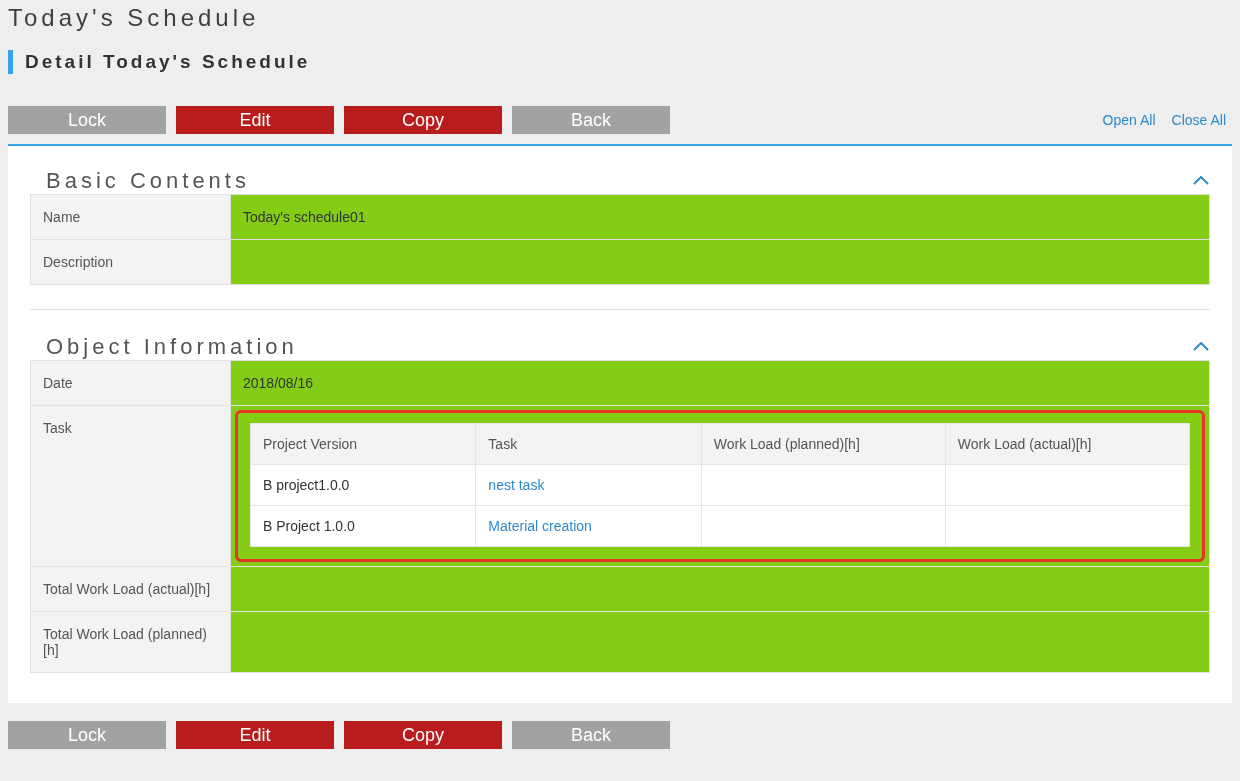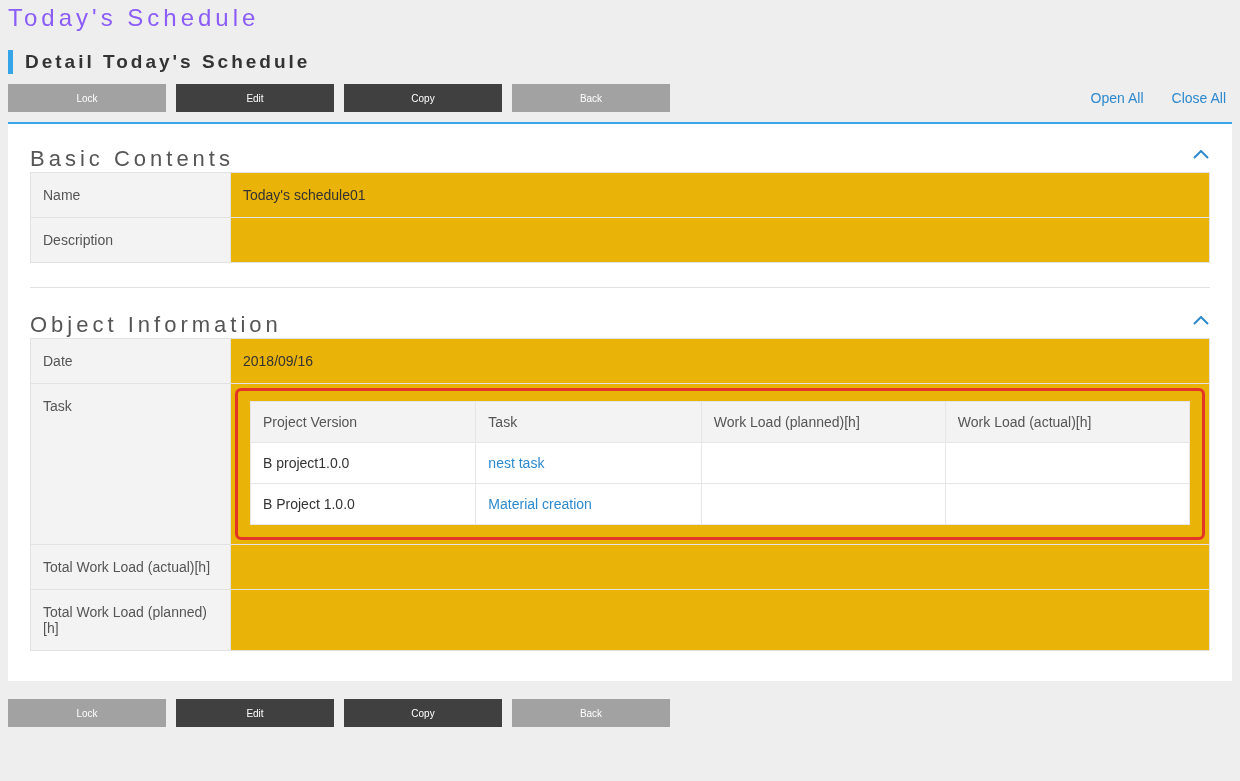--- a/index.html
+++ b/index.html
@@ -12,77 +12,78 @@
     font-size: 14px;
   }
   .page {
     width: 1240px;
     min-height: 781px;
     background: #eeeeee;
     padding: 0 8px 20px 8px;
   }
   .breadcrumb {
     font-size: 24px;
-    color: #8b5cf6;
+    color: #404040;
     letter-spacing: 4px;
     font-weight: 400;
     padding: 4px 0 18px 0;
   }
   .subtitle-bar {
     display: flex;
     align-items: center;
-    margin-bottom: 10px;
+    margin-bottom: 32px;
   }
   .subtitle-accent {
     width: 5px;
     height: 24px;
     background: #36a4e8;
     margin-right: 12px;
   }
   .subtitle {
     font-size: 19px;
     font-weight: 700;
     letter-spacing: 3px;
     color: #333;
   }
   .toolbar {
     display: flex;
     align-items: center;
     justify-content: space-between;
     margin-bottom: 10px;
   }
   .toolbar-left { display: flex; gap: 10px; }
-  .toolbar-right { display: flex; gap: 28px; padding-right: 6px; }
+  .toolbar-right { display: flex; gap: 16px; padding-right: 6px; }
   .btn {
     width: 158px;
     height: 28px;
     border: none;
     color: #fff;
-    font-size: 10px;
+    font-size: 18px;
     cursor: pointer;
     display: flex;
     align-items: center;
     justify-content: center;
   }
   .btn-grey { background: #a2a2a2; }
-  .btn-blue { background: #404040; }
+  .btn-blue { background: #b91c1c; }
   .link {
     color: #2d89cd;
     font-size: 14px;
     cursor: pointer;
   }
   .panel {
     background: #fff;
     border-top: 2px solid #36a4e8;
     padding: 22px 22px 30px 22px;
   }
   .section-header {
     display: flex;
     justify-content: space-between;
-    align-items: flex-start;
+    align-items: center;
+    margin-left: 16px;
   }
   .section-title {
     font-size: 22px;
     color: #555;
     letter-spacing: 4px;
     font-weight: 400;
   }
   .chevron {
     width: 18px; height: 18px;
     display: flex; align-items: center; justify-content: center;
@@ -96,21 +97,21 @@
   .field-table td {
     border: 1px solid #e2e2e2;
     padding: 14px 12px;
     vertical-align: top;
   }
   .field-label {
     background: #f3f3f3;
     width: 200px;
     color: #555;
   }
-  .field-value { background: #eab308; color: #333; }
+  .field-value { background: #84cc16; color: #333; }
   .divider {
     height: 1px;
     background: #e2e2e2;
     margin: 24px 0;
   }
   .highlight-box {
     border: 3px solid #e33626;
     border-radius: 6px;
     padding: 10px 12px 12px 12px;
     margin: -6px;
@@ -195,21 +196,21 @@
         <svg width="16" height="10" viewBox="0 0 16 10">
             <polyline points="1,8 8,1 15,8"></polyline>
           </svg>
       </div>
     </div>
 
     <table class="field-table">
       <tbody>
           <tr>
         <td class="field-label">Date</td>
-        <td class="field-value">2018/09/16</td>
+        <td class="field-value">2018/08/16</td>
       </tr>
       <tr>
         <td class="field-label">Task</td>
         <td class="field-value" style="padding:10px;">
           <div class="highlight-box">
             <table class="inner-table">
               <thead>
                 <tr>
                   <th style="width:24%">Project Version</th>
                   <th style="width:24%">Task</th>

